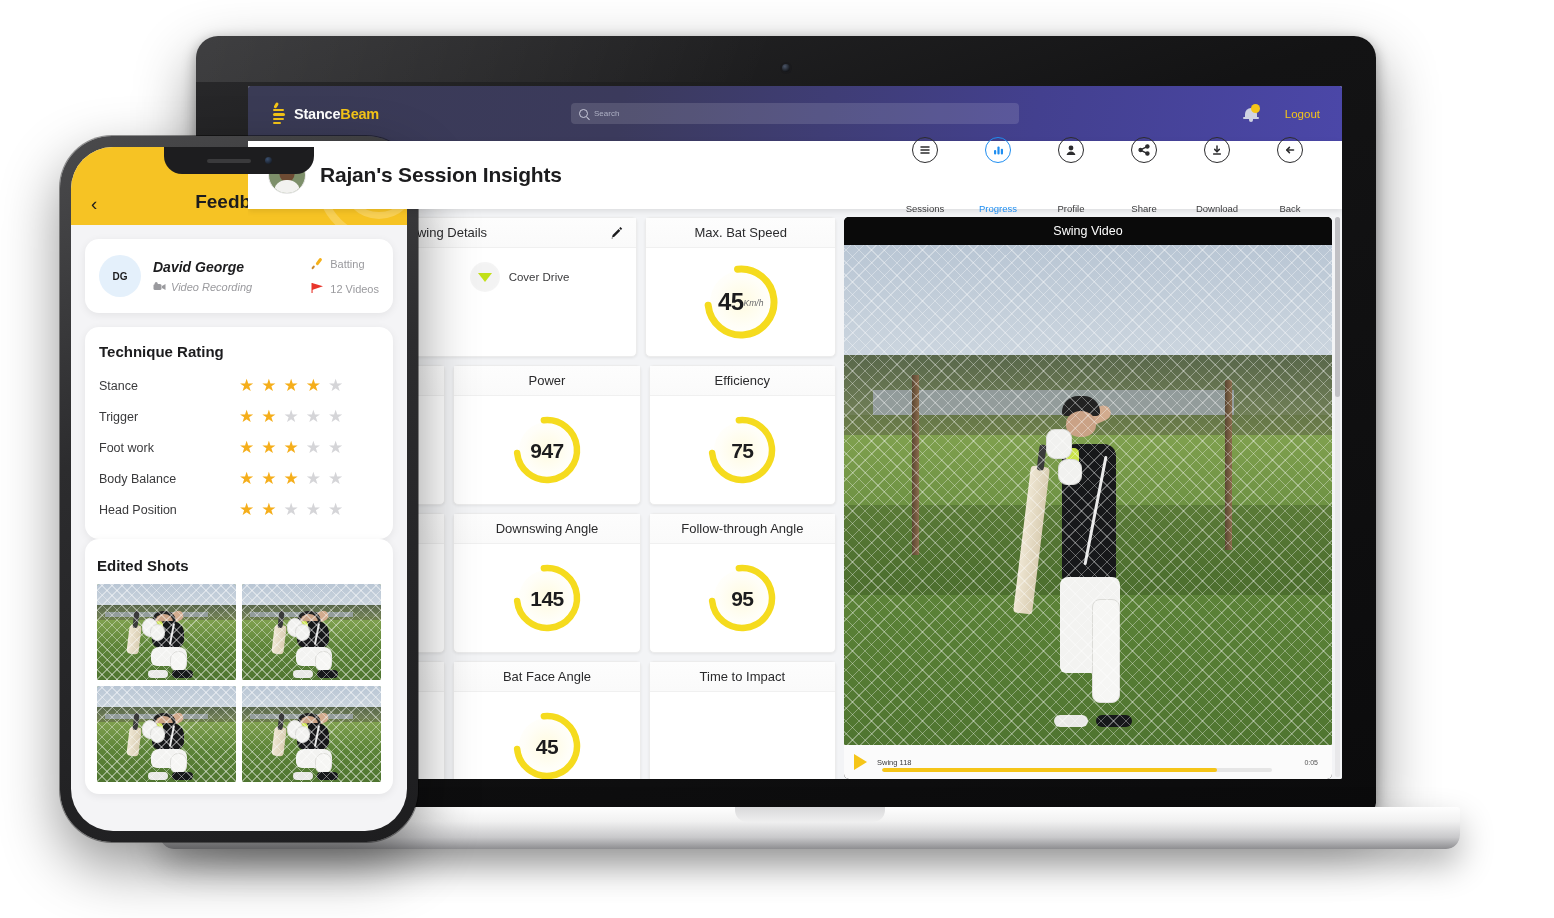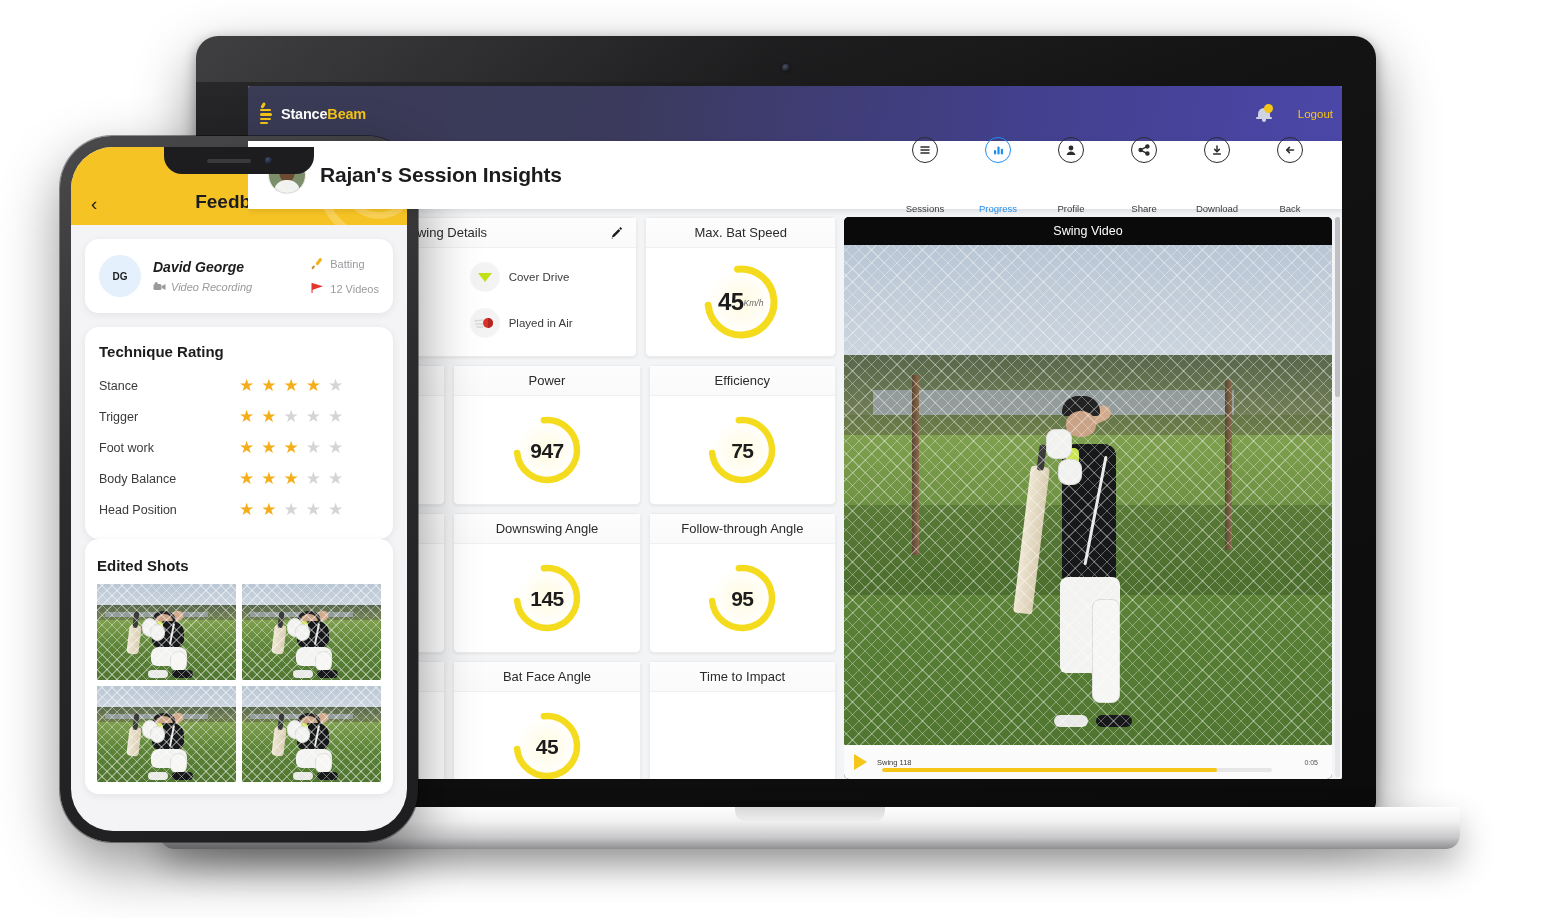--- a/index.html
+++ b/index.html
@@ -45,21 +45,21 @@
     position:absolute; left:50%; transform:translateX(-50%); top:0;
     width:150px; height:15px;
     background: linear-gradient(180deg,#d8d8da,#efefef);
     border-radius: 0 0 12px 12px;
   }
 
   
   .topbar {
     position:relative; height:55px; width:100%;
     background: linear-gradient(100deg,#3a3b55 0%,#3b3a5c 34%,#43408f 72%,#4b47a8 100%);
-    display:flex; align-items:center; padding:0 9px;
+    display:flex; align-items:center; padding:0 22px;
   }
   .brand { display:flex; align-items:center; gap:6px; }
   .brand-mark { width:18px; height:24px; position:relative; }
   .brand-mark i {
     position:absolute; left:3px; background:#f5c518; border-radius:2px; height:2.6px;
   }
   .brand-mark i:nth-child(1){ top:2px; width:6px; transform:rotate(-58deg); }
   .brand-mark i:nth-child(2){ top:7px; width:11px; }
   .brand-mark i:nth-child(3){ top:11.5px; width:12px; }
   .brand-mark i:nth-child(4){ top:16px; width:11px; }
@@ -315,20 +315,24 @@
           <div class="brand-mark">
             <i></i>
               <i></i>
               <i></i>
               <i></i>
               <i></i>
           </div>
           <div class="brand-text"><span>Stance</span><b>Beam</b></div>
         </div>
 
+        <div class="searchwrap">
+          <div class="search-ico"></div>
+          <input class="search-input" value="" placeholder="Search" style="">
+        </div>
 
         <div class="topbar-right">
           <div class="bell">
             <div class="bell-body"></div>
             <div class="bell-rim"></div>
             <div class="bell-clap"></div>
             <div class="bell-dot"></div>
           </div>
           <div class="logout">Logout</div>
         </div>
@@ -467,34 +471,20 @@
                           <line x1="3" y1="12" x2="9" y2="12"></line>
                           <line x1="4" y1="15" x2="10" y2="15.5"></line>
                         </g>
                         <rect x="12" y="3" width="3.4" height="13" rx="1.6" fill="#E8352B" transform="rotate(14 13.7 9.5)"></rect>
                         <circle cx="14.5" cy="13.4" r="2" fill="#CF2A22"></circle>
                       </svg>
                   </div>
                   <div class="swingtext">Attacking Shot</div>
                 </div>
 
-                <div class="swingitem">
-                  <div class="swingbadge">
-                    <svg width="24" height="24" viewBox="0 0 24 24">
-                        <g stroke="#D9D9D9" stroke-width="1.3" stroke-linecap="round">
-                          <line x1="2" y1="10" x2="10" y2="9"></line>
-                          <line x1="2.5" y1="13" x2="9.5" y2="13"></line>
-                          <line x1="4" y1="16" x2="10" y2="16"></line>
-                        </g>
-                        <circle cx="15" cy="12" r="5" fill="#D9322A"></circle>
-                        <path d="M15 7a5 5 0 0 1 0 10z" fill="#B32620"></path>
-                      </svg>
-                  </div>
-                  <div class="swingtext">Played in Air</div>
-                </div>
 
               </div>
             </div>
 
             <div class="card" style="flex:1 1 0;">
               <div class="cardhead">
                   <div class="t">Max. Bat Speed</div>
                 </div>
               <div class="gaugebox">
                 <div class="gauge big">

